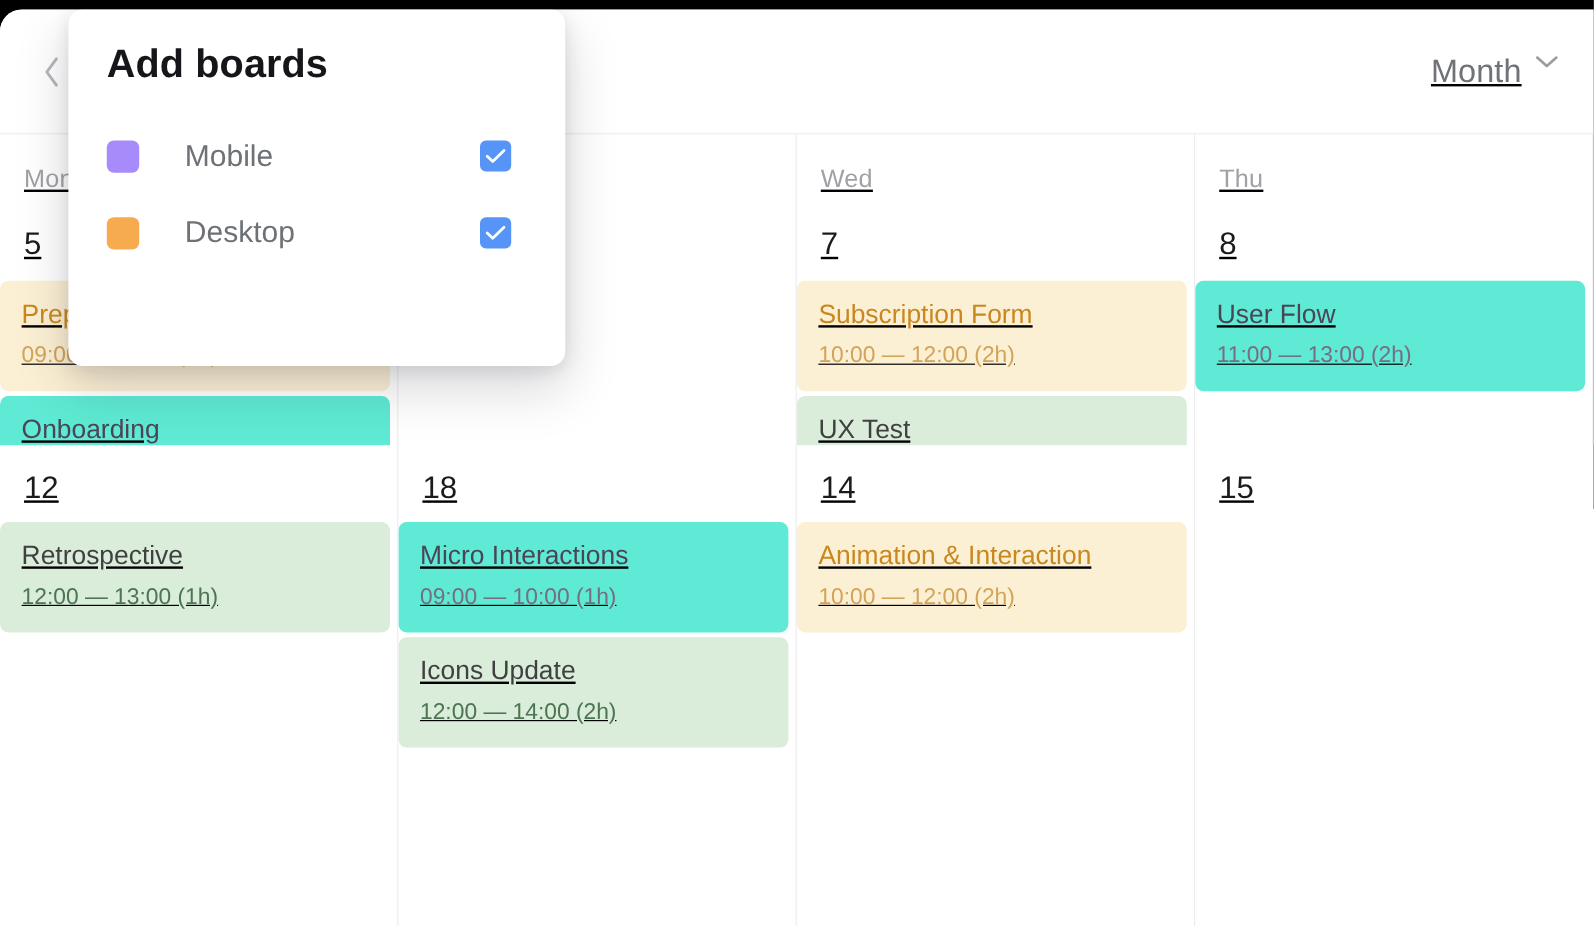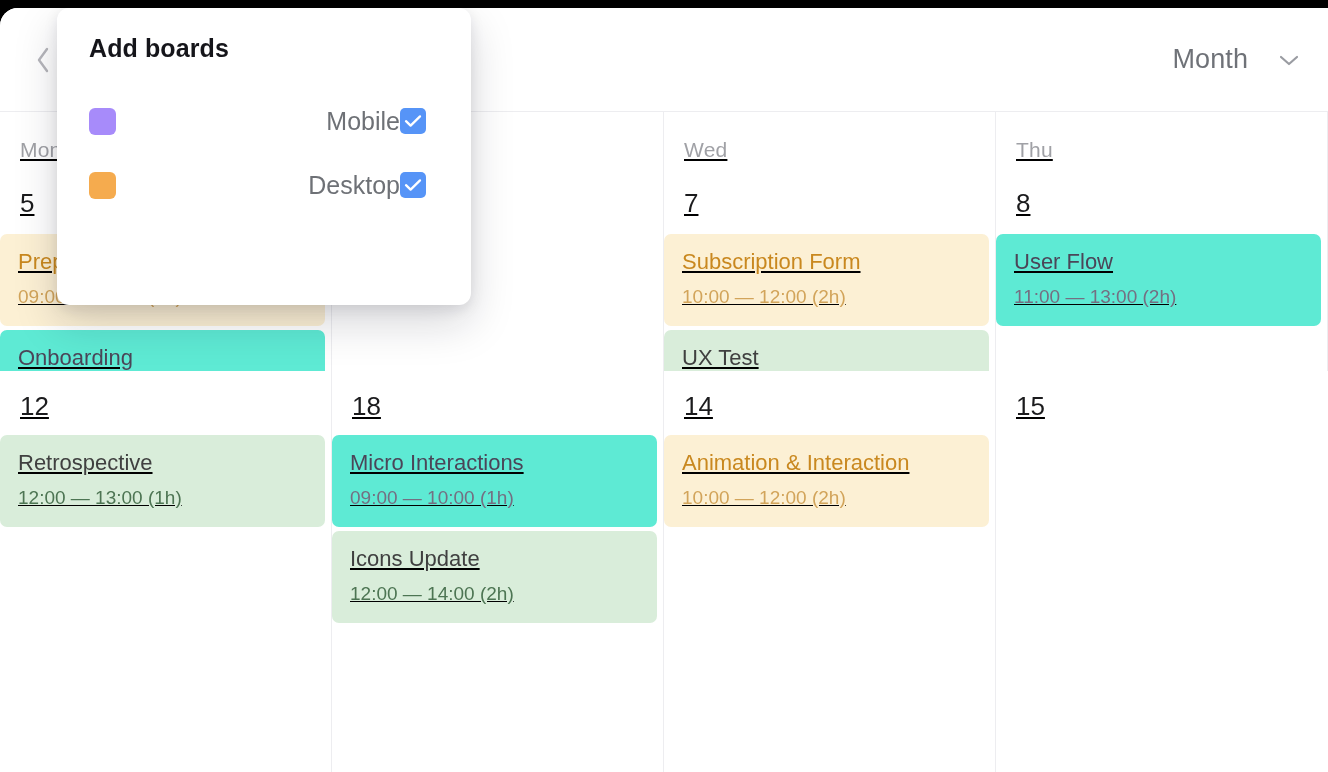--- a/index.html
+++ b/index.html
@@ -40,24 +40,25 @@
     width: 34px; height: 34px;
     display: flex; align-items: center; justify-content: center;
     color: #b6b6bb;
     cursor: pointer;
     background: none; border: none;
   }
   .nav-prev svg { display: block; }
 
   .view-select {
     display: flex;
-    align-items: center;
-    gap: 30px;
+    align-items: flex-start;
+    gap: 10px;
     cursor: pointer;
     user-select: none;
+    text-decoration: underline;
   }
   .view-select-label {
     font-size: 27px;
     color: #6f7278;
     letter-spacing: 0.1px;
   }
   .chevron-down { color: #9a9ca2; display: flex; }
 
   
   .calendar {
@@ -133,32 +134,31 @@
     width: 414px;
     height: 297px;
     background: #ffffff;
     border-radius: 12px;
     box-shadow: 0 18px 44px rgba(20,20,35,0.17),
                 0 4px 14px rgba(20,20,35,0.10);
     z-index: 40;
     padding: 26px 26px 22px 32px;
   }
   .popup-title {
-    font-size: 25px;
+    font-size: 33px;
     font-weight: bold;
     color: #15151a;
     letter-spacing: 0.1px;
     margin-bottom: 26px;
   }
   .board-row {
     display: flex;
     align-items: center;
     height: 64px;
     cursor: pointer;
-    text-align: right;
   }
   .board-swatch {
     width: 27px; height: 27px;
     border-radius: 6px;
     flex: none;
   }
   .board-name {
     font-size: 25px;
     color: #6e7176;
     margin-left: 38px;

